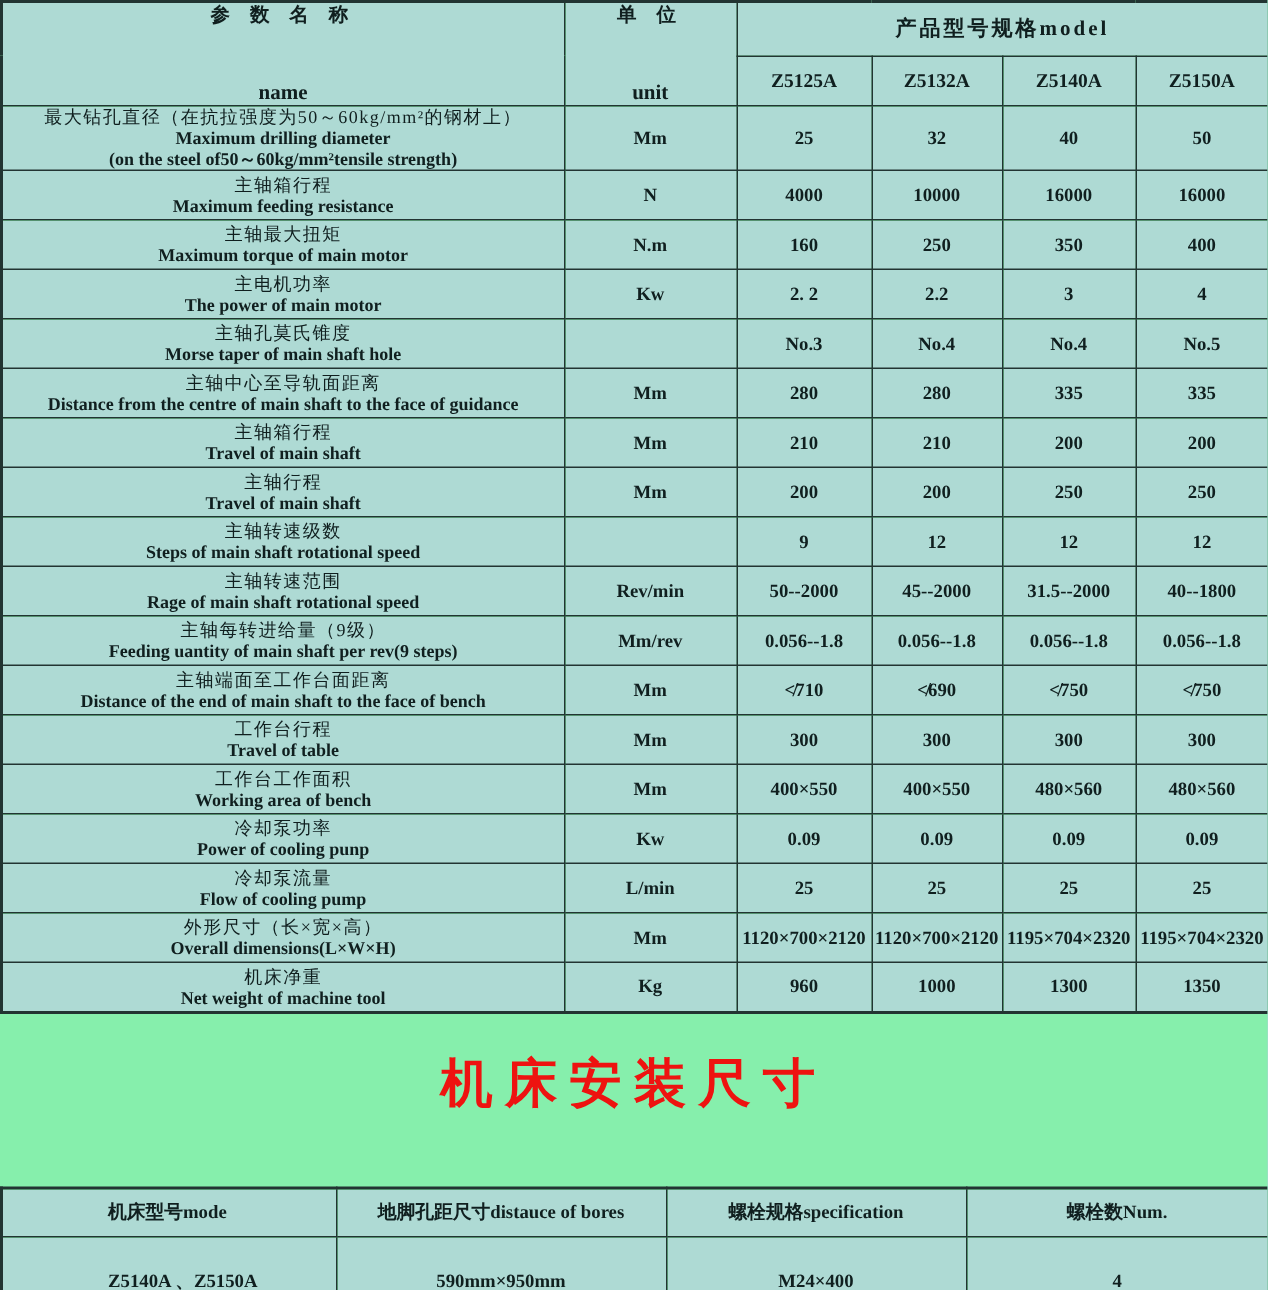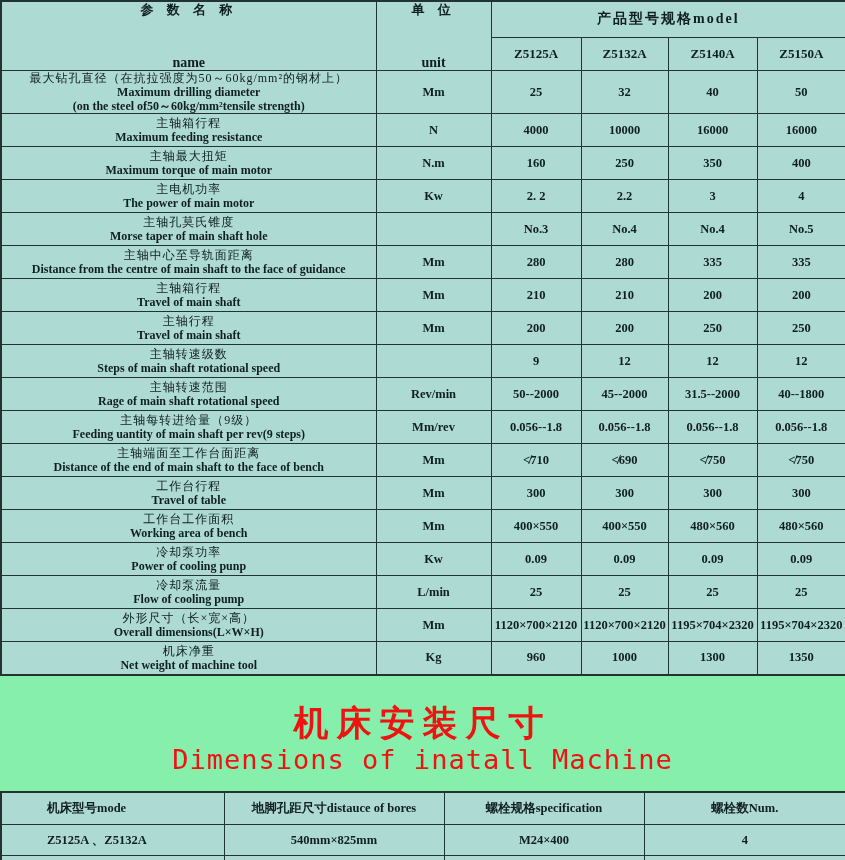--- a/index.html
+++ b/index.html
@@ -57,21 +57,21 @@
     border:1px solid #223432;
     background:#aedad4;
     padding:0;
     vertical-align:middle;
     text-align:center;
     font-size:12.5px;
     font-weight:bold;
   }
   .install thead tr { height:33px; }
   .install tbody tr { height:31px; }
-  .install .left { text-align:left; padding-left:45px; }
+  .install .left { text-align:left; padding-left:70px; }
 </style>
 </head>
 <body>
 
 <div class="page">
 
   <table class="spec">
     <colgroup>
       <col style="width:375px">
         <col style="width:115px">
@@ -297,46 +297,39 @@
         <td class="val-cell">960</td>
         <td class="val-cell">1000</td>
         <td class="val-cell">1300</td>
         <td class="val-cell">1350</td>
       </tr>
     </tbody>
   </table>
 
   <div class="title-block">
     <div class="t-cn">机床安装尺寸</div>
-    <div class="t-en">Dimensions of inatall Machine</div>
   </div>
 
   <table class="install">
     <colgroup>
       <col style="width:223px">
         <col style="width:220px">
         <col style="width:200px">
         <col style="width:202px">
     </colgroup>
     <thead>
       <tr>
         <th class="left">机床型号mode</th>
         <th>地脚孔距尺寸distauce of bores</th>
         <th>螺栓规格specification</th>
         <th>螺栓数Num.</th>
       </tr>
     </thead>
     <tbody>
       <tr>
-        <td class="left">Z5125A 、Z5132A</td>
-        <td>540mm×825mm</td>
-        <td>M24×400</td>
-        <td>4</td>
-      </tr>
-      <tr>
         <td class="left">Z5140A 、Z5150A</td>
         <td>590mm×950mm</td>
         <td>M24×400</td>
         <td>4</td>
       </tr>
     </tbody>
   </table>
 
 </div>
 

